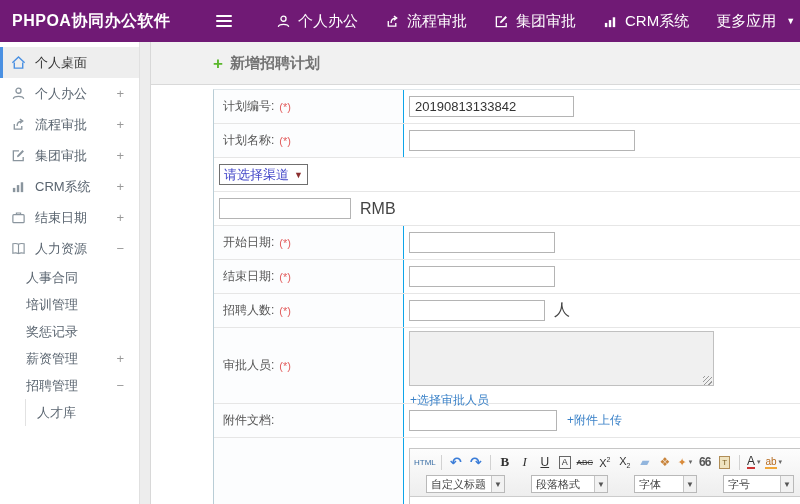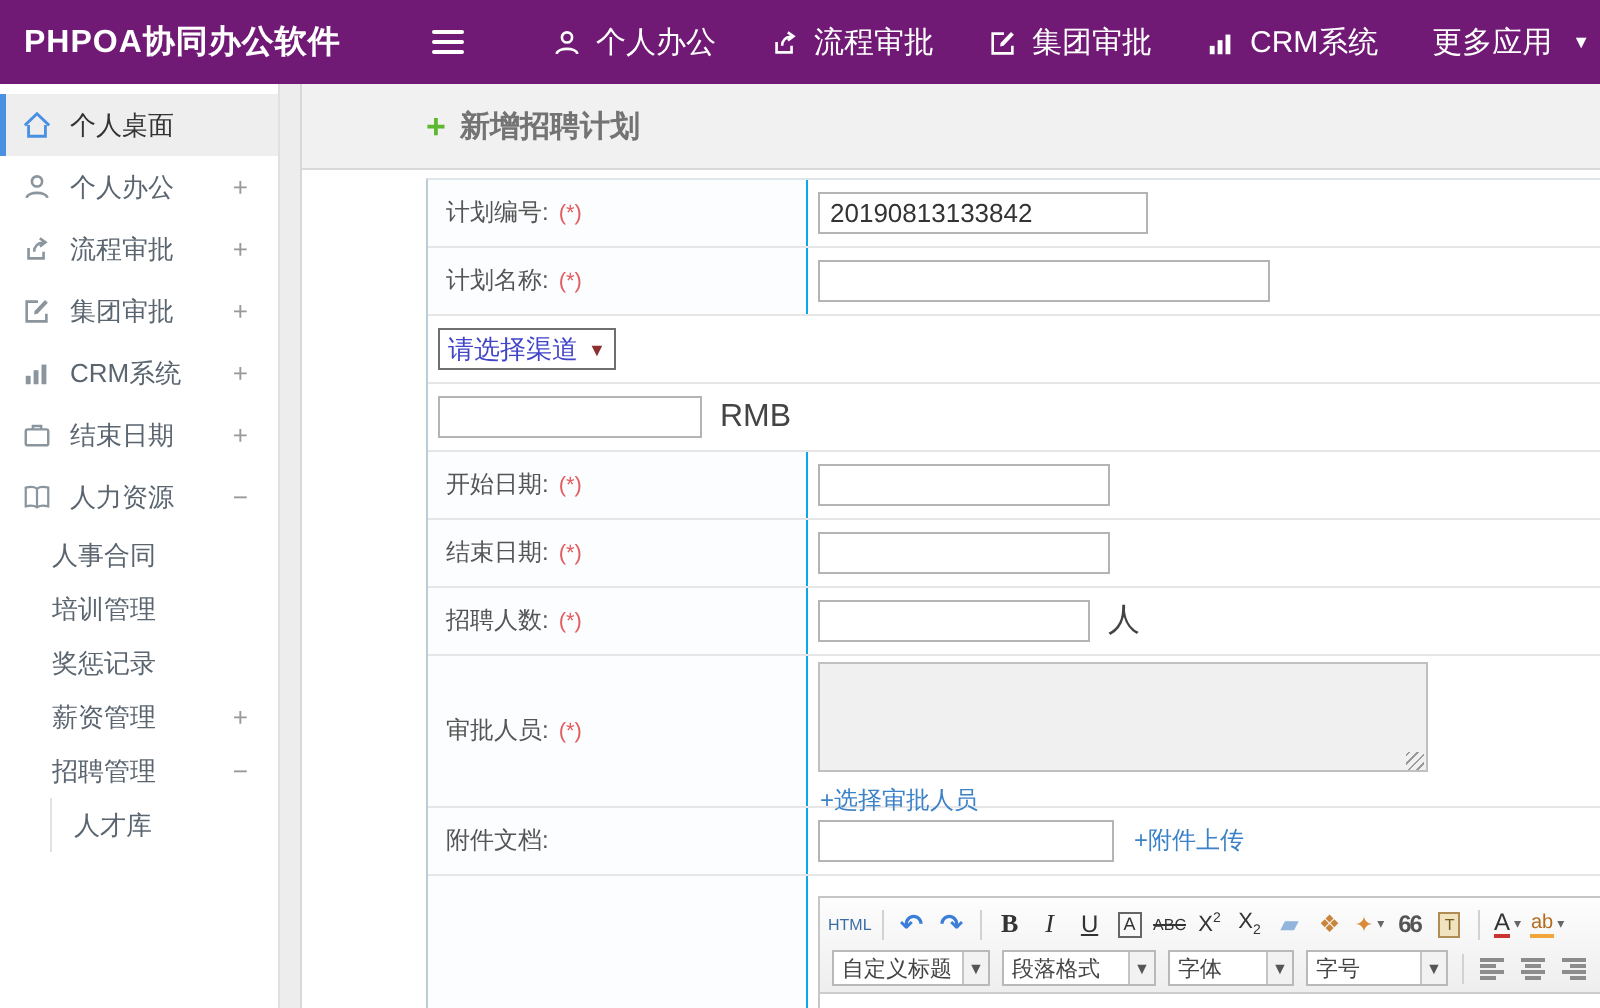--- a/index.html
+++ b/index.html
@@ -61,21 +61,21 @@
   .ta-wrap::after { content:""; position:absolute; right:2px; bottom:4px; width:9px; height:9px;
         background:repeating-linear-gradient(-45deg,transparent 0 2px,#9a9a9a 2px 3px); }
   
   .editor { width:432px; border:1px solid #c6c6c6; background:#fff; }
   .etb { background:linear-gradient(#fdfdfd,#eeeeee); border-bottom:1px solid #ccc; padding:2px 3px 1px; }
   .etr { display:flex; align-items:center; height:22px; white-space:nowrap; overflow:hidden; }
   .tbtn { display:inline-flex; align-items:center; justify-content:center; min-width:18px; height:19px;
           margin:0 1px; font-size:11px; color:#333; cursor:pointer; border-radius:2px; }
   .tsep { width:1px; height:15px; background:#d2d2d2; margin:0 4px; flex-shrink:0; }
   .combo { display:inline-flex; align-items:stretch; border:1px solid #b9b9b9; background:#fff;
-           height:18px; margin:0 3px; font-size:11px; color:#444; cursor:pointer; }
+           height:18px; margin:0 13px; font-size:11px; color:#444; cursor:pointer; }
   .clabel { padding:0 4px; display:flex; align-items:center; }
   .ccaret { border-left:1px solid #c5c5c5; width:13px; display:flex; align-items:center;
             justify-content:center; font-size:8px; color:#555; background:#f2f2f2; }
   .earea { height:46px; background:#fff; }
 </style>
 </head>
 <body>
 
 <div class="topbar">
   <div class="brand">PHPOA协同办公软件</div>

